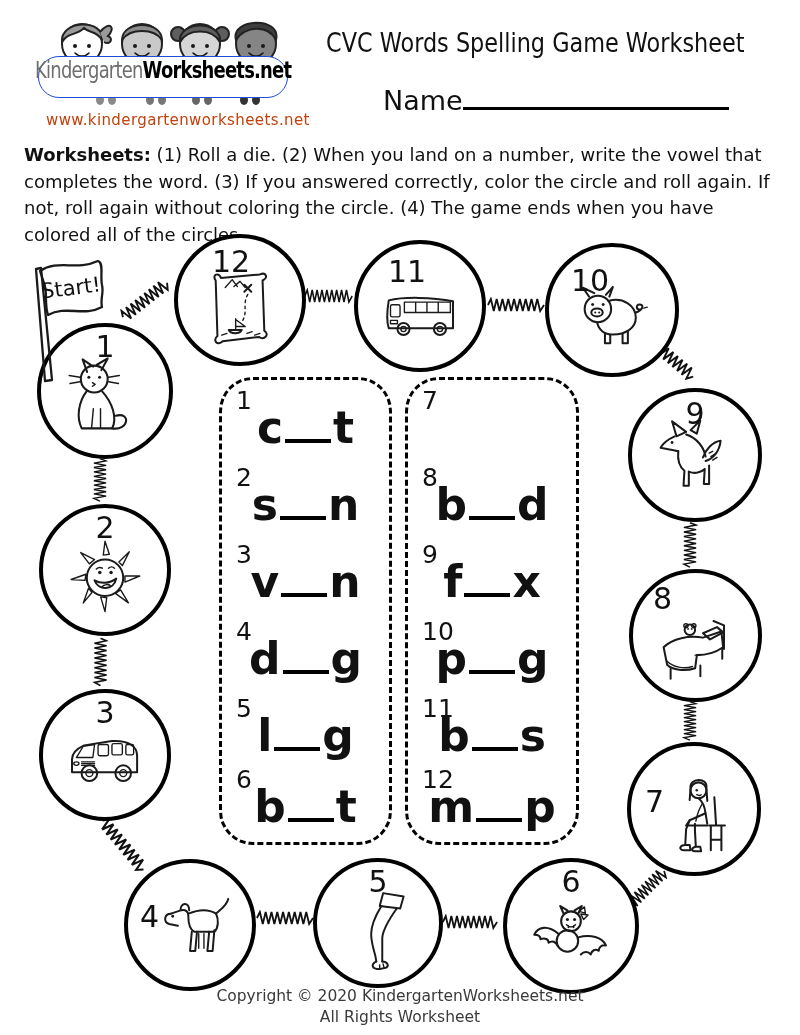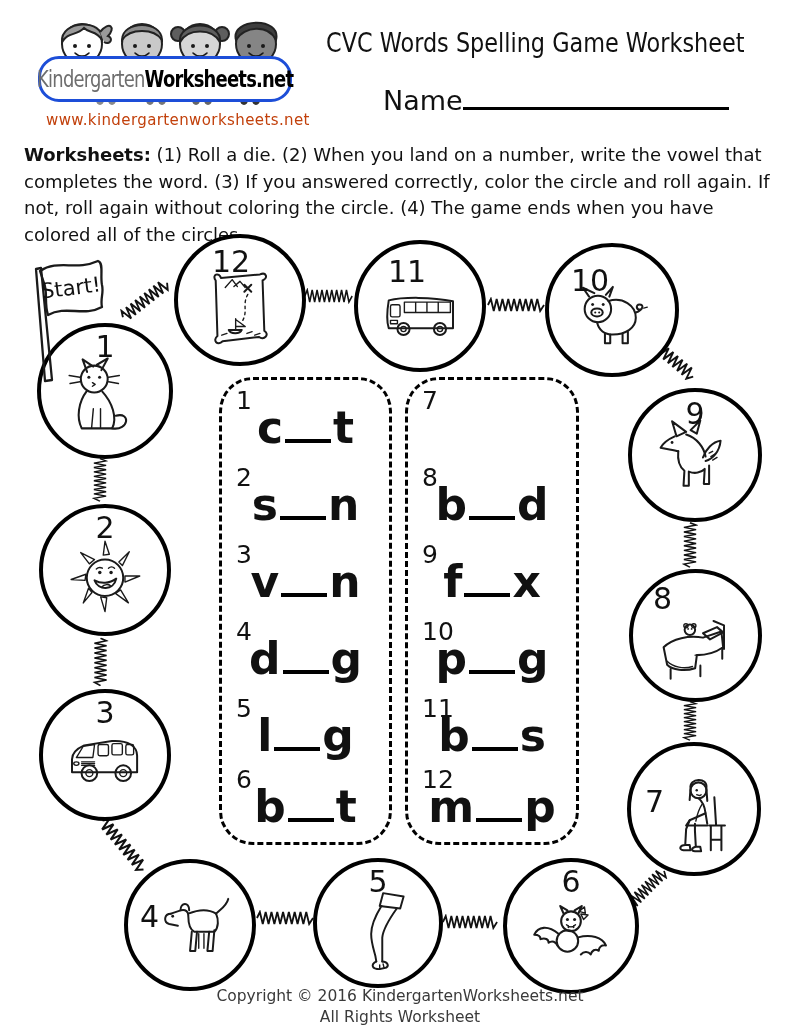--- a/index.html
+++ b/index.html
@@ -3,21 +3,21 @@
 <meta charset="utf-8">
 <style>
   html,body{margin:0;padding:0;background:#fff;}
   .page{position:relative;width:800px;height:1035px;background:#fff;overflow:hidden;
         font-family:"DejaVu Sans","Liberation Sans",sans-serif;color:#111;}
 
   
   .logo{position:absolute;left:38px;top:8px;width:256px;height:125px;}
   .logo-heads{position:absolute;left:4px;top:2px;width:244px;height:60px;}
   .banner{position:absolute;left:0;top:48px;width:248px;height:40px;background:#fff;
-          border:3px solid #1d4ed8;border-radius:21px;display:flex;align-items:center;
+          border:1px solid #1d4ed8;border-radius:21px;display:flex;align-items:flex-start;
           justify-content:center;z-index:2;}
   .banner-inner{white-space:nowrap;transform:scaleX(0.78);font-size:23px;letter-spacing:-1px;}
   .banner-gray{color:#6e6e6e;font-weight:500;}
   .banner-dark{color:#000;font-weight:bold;}
   .logo-feet{position:absolute;left:0;top:86px;width:248px;height:14px;z-index:1;}
   .logo-url{position:absolute;left:8px;top:103px;font-size:15px;color:#c2410c;letter-spacing:.4px;}
 
   
   .title{position:absolute;left:292px;top:28px;width:486px;text-align:center;font-size:26px;
          transform:scaleX(0.86);transform-origin:center;white-space:nowrap;}
@@ -383,17 +383,17 @@
       <span class="wnum">11</span>
       <div class="word"><span>b</span><span class="blank"></span><span>s</span></div>
     </div>
     <div class="witem" style="top:385px">
       <span class="wnum">12</span>
       <div class="word"><span>m</span><span class="blank"></span><span>p</span></div>
     </div>
   </div>
 
   <div class="footer">
-    <div>Copyright © 2016 KindergartenWorksheets.net</div>
+    <div>Copyright © 2020 KindergartenWorksheets.net</div>
     <div>All Rights Worksheet</div>
   </div>
 
 </div>
 
 </body></html>

